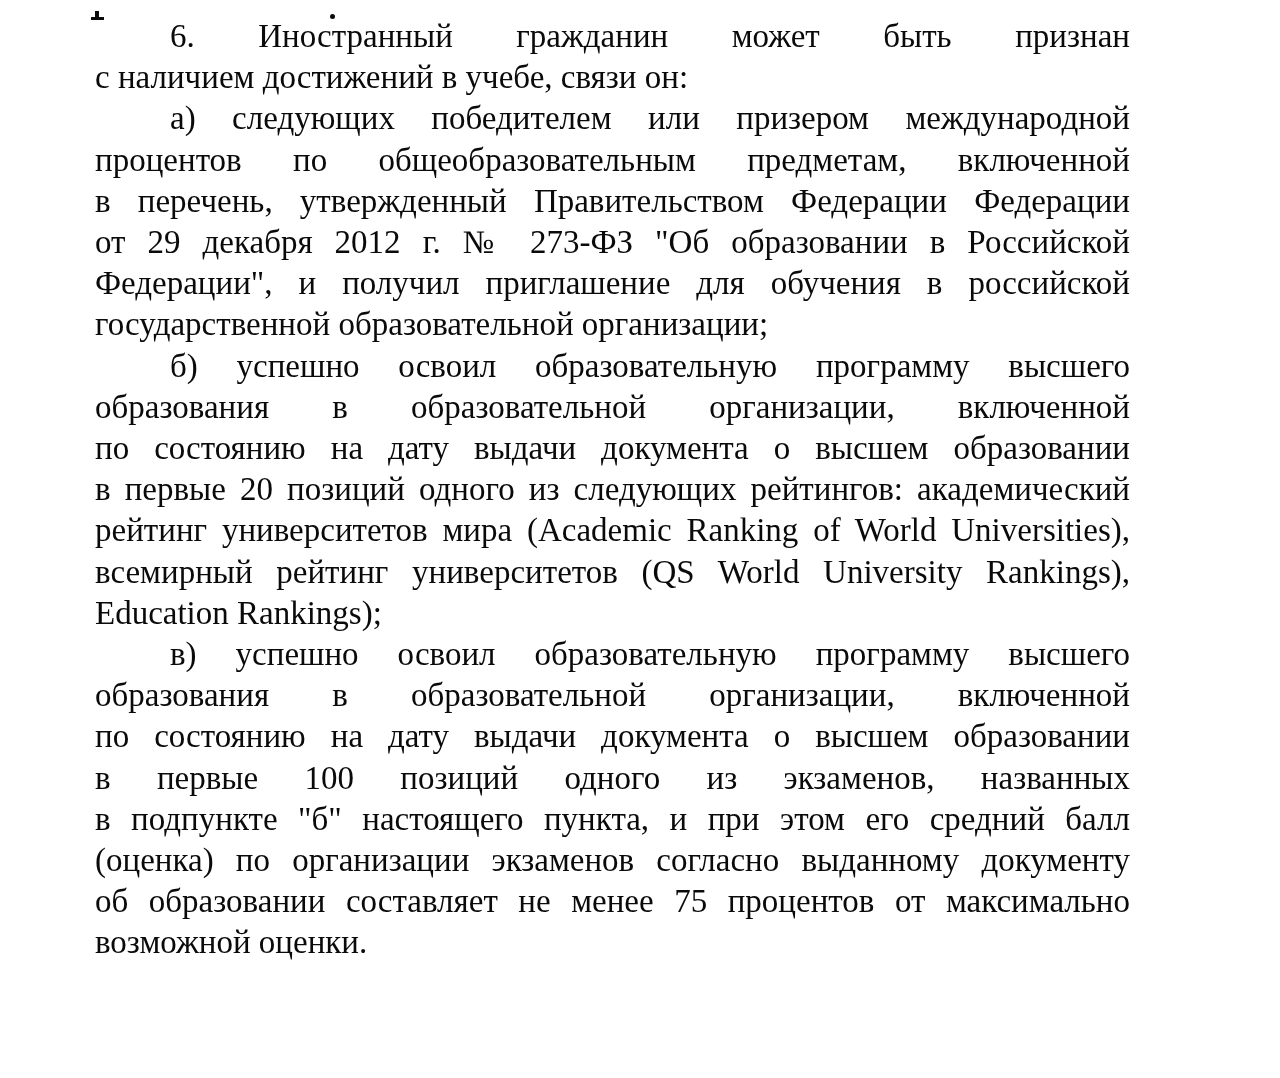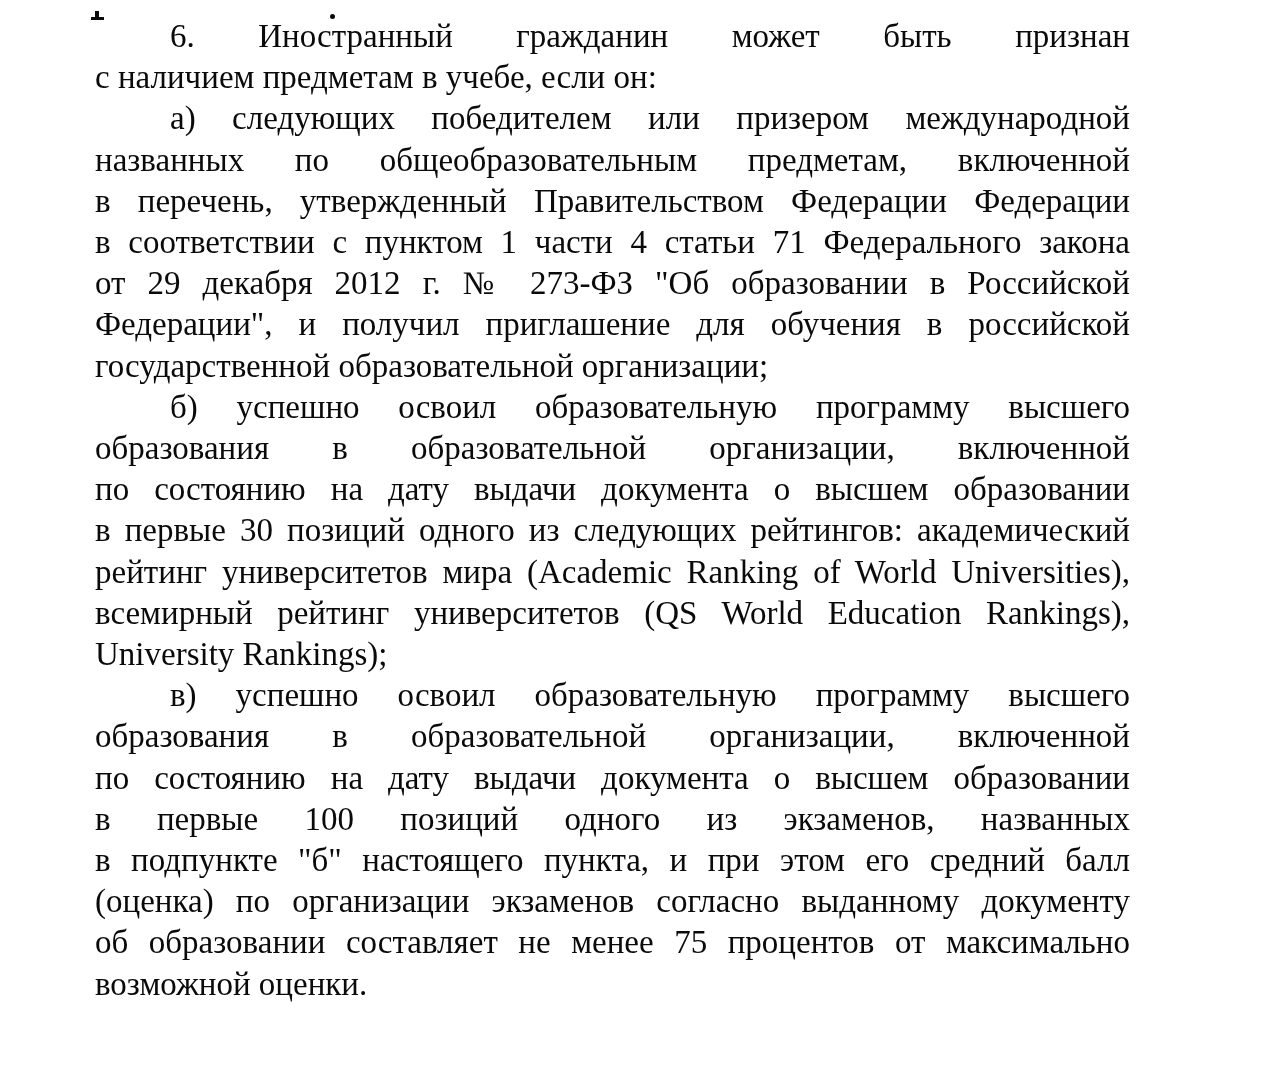--- a/index.html
+++ b/index.html
@@ -61,39 +61,38 @@
 
 <div id="doc" style="color: rgb(10, 10, 10); background: rgb(255, 255, 255);">
   <div class="prev-line-fragment">
     <div class="frag-stem"></div>
     <div class="frag-foot"></div>
     <div class="frag-dot"></div>
   </div>
   <div class="textblock" id="textblock">
       <div class="paragraph">
         <div class="line para-start">6. Иностранный гражданин может быть признан</div>
-        <div class="line para-end">с наличием предметам в учебе, если он:</div>
+        <div class="line para-end">с наличием достижений в учебе, связи он:</div>
       </div>
       <div class="paragraph">
         <div class="line para-start">а) следующих победителем или призером международной</div>
-        <div class="line">названных по общеобразовательным предметам, включенной</div>
+        <div class="line">процентов по общеобразовательным предметам, включенной</div>
         <div class="line">в перечень, утвержденный Правительством Федерации Федерации</div>
-        <div class="line">в соответствии с пунктом 1 части 4 статьи 71 Федерального закона</div>
         <div class="line">от 29 декабря 2012 г. № 273-ФЗ "Об образовании в Российской</div>
         <div class="line">Федерации", и получил приглашение для обучения в российской</div>
         <div class="line para-end">государственной образовательной организации;</div>
       </div>
       <div class="paragraph">
         <div class="line para-start">б) успешно освоил образовательную программу высшего</div>
         <div class="line">образования в образовательной организации, включенной</div>
         <div class="line">по состоянию на дату выдачи документа о высшем образовании</div>
-        <div class="line">в первые 30 позиций одного из следующих рейтингов: академический</div>
+        <div class="line">в первые 20 позиций одного из следующих рейтингов: академический</div>
         <div class="line">рейтинг университетов мира (Academic Ranking of World Universities),</div>
-        <div class="line">всемирный рейтинг университетов (QS World Education Rankings),</div>
-        <div class="line para-end">University Rankings);</div>
+        <div class="line">всемирный рейтинг университетов (QS World University Rankings),</div>
+        <div class="line para-end">Education Rankings);</div>
       </div>
       <div class="paragraph">
         <div class="line para-start">в) успешно освоил образовательную программу высшего</div>
         <div class="line">образования в образовательной организации, включенной</div>
         <div class="line">по состоянию на дату выдачи документа о высшем образовании</div>
         <div class="line">в первые 100 позиций одного из экзаменов, названных</div>
         <div class="line">в подпункте "б" настоящего пункта, и при этом его средний балл</div>
         <div class="line">(оценка) по организации экзаменов согласно выданному документу</div>
         <div class="line">об образовании составляет не менее 75 процентов от максимально</div>
         <div class="line para-end">возможной оценки.</div>

